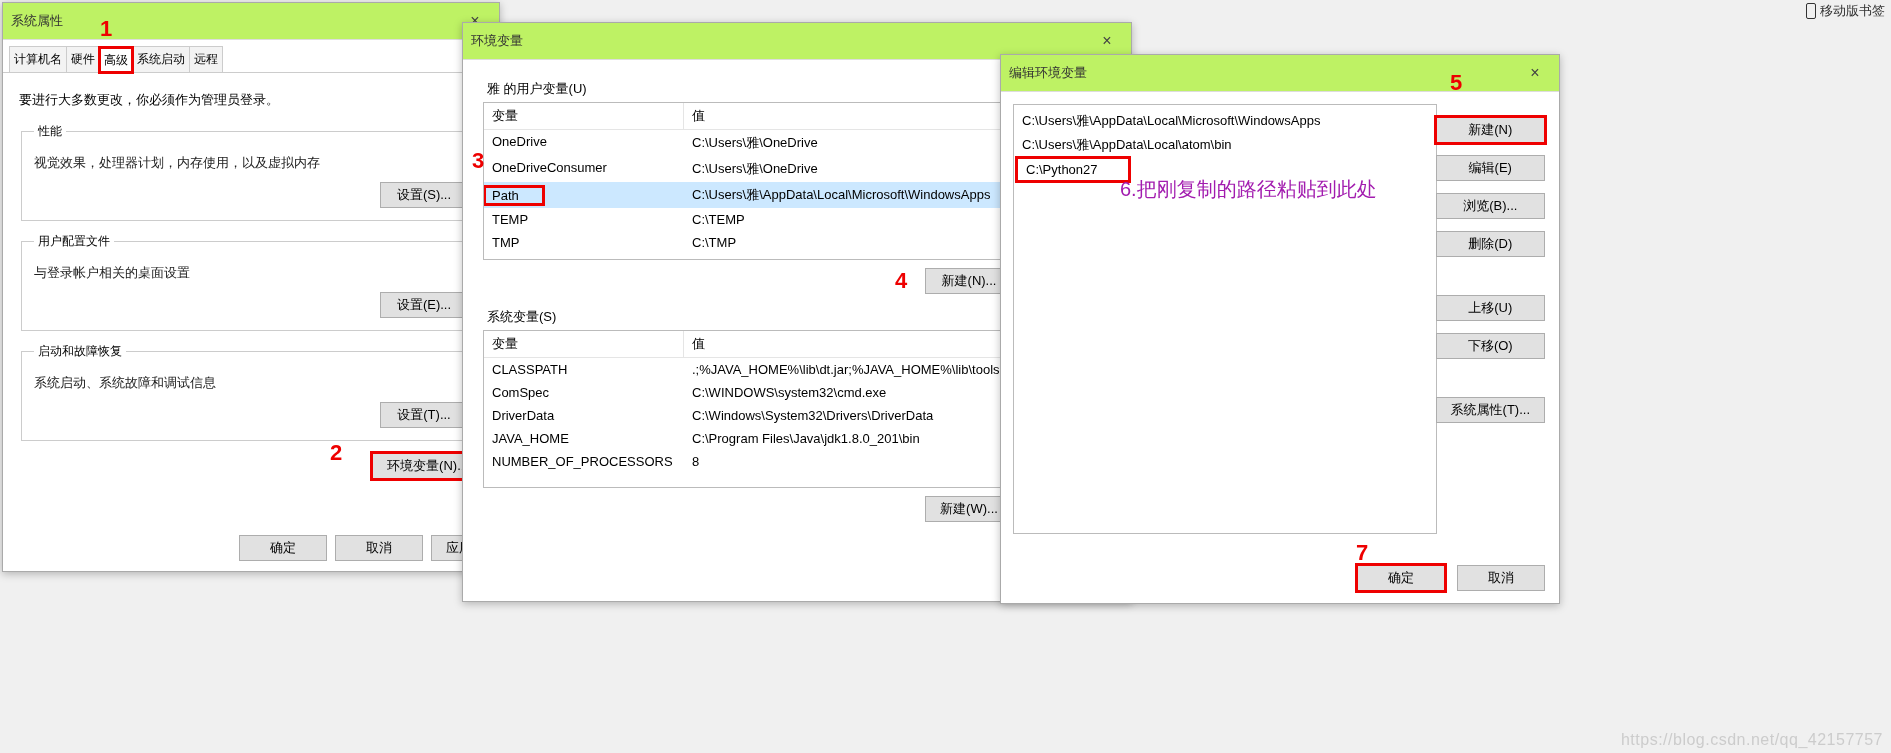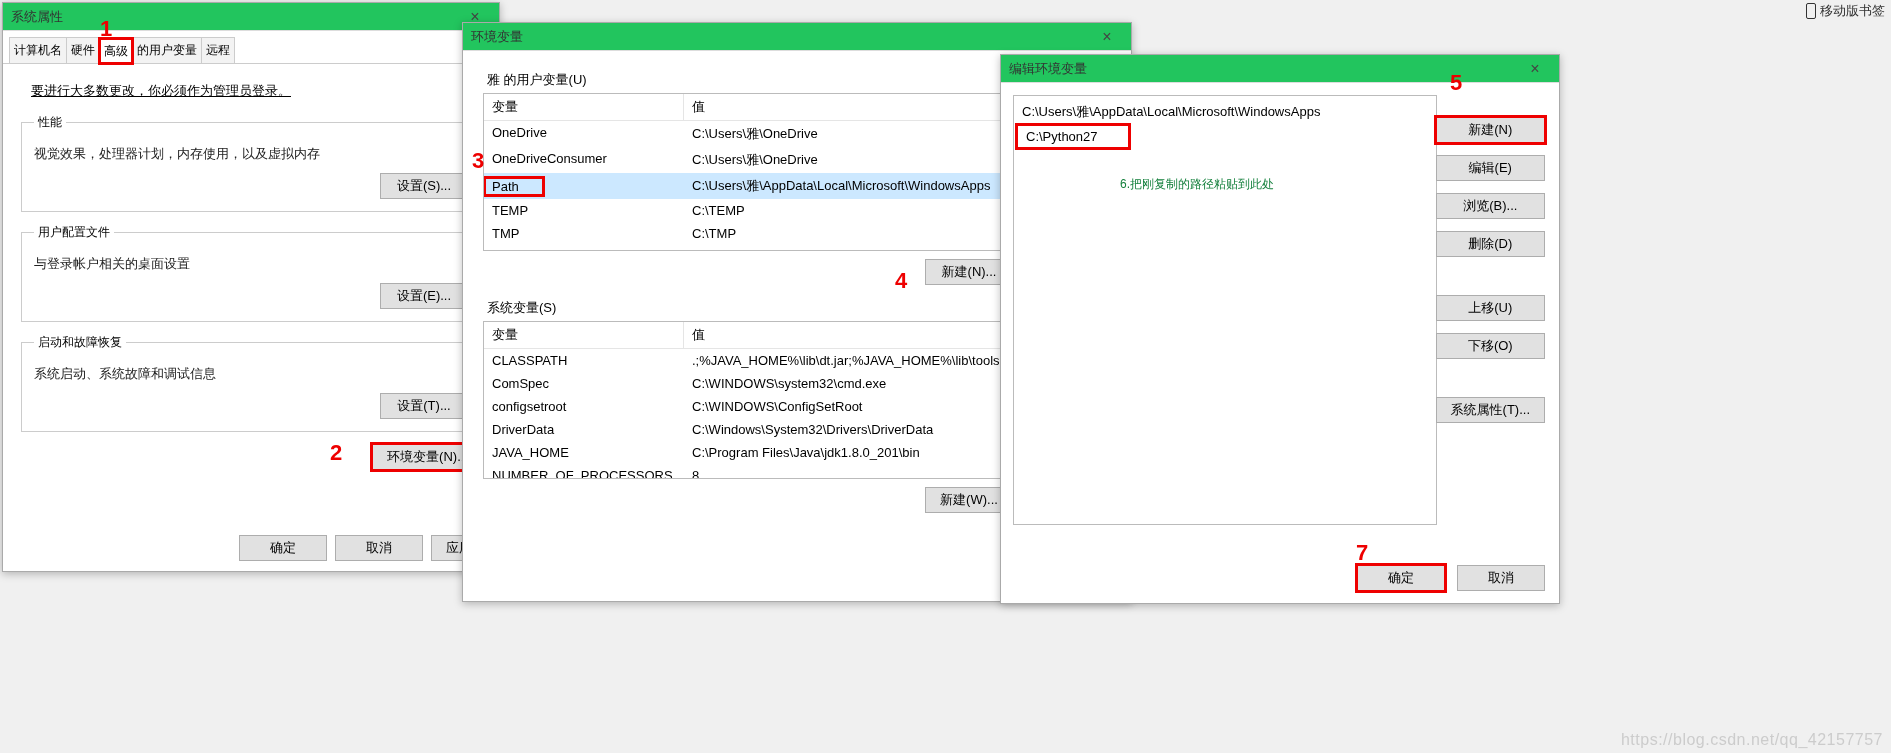--- a/index.html
+++ b/index.html
@@ -1,29 +1,29 @@
 <!DOCTYPE html>
 <html><head>
 <meta charset="utf-8">
 <style>
   * { box-sizing: border-box; font-family: "Microsoft YaHei", "Segoe UI", sans-serif; font-size: 13px; }
   body { margin:0; padding:0; background:#f0f0f0; width:1891px; height:753px; position:relative; overflow:hidden; }
 
   .window { position:absolute; background:#fff; border:1px solid #aaa; box-shadow:0 2px 8px rgba(0,0,0,.25); }
-  .titlebar { display:flex; align-items:center; justify-content:space-between; height:28px; padding:0 4px 0 8px; background:#22c55e; border-bottom:1px solid #ddd; font-size:12px; color:#333;gap:20px; }
+  .titlebar { display:flex; align-items:center; justify-content:space-between; height:37px; padding:0 4px 0 8px; background:#bef264; border-bottom:1px solid #ddd; font-size:12px; color:#333;gap:20px; }
   .close-x { width:40px; text-align:center; color:#444; font-size:16px; line-height:28px; }
 
   
   #sysprops { left:2px; top:2px; width:498px; height:570px; }
   .tabs { display:flex; border-bottom:1px solid #ccc; padding:6px 6px 0 6px; gap:0; }
   .tab { padding:4px 4px; border:1px solid #ccc; border-bottom:none; background:#f3f3f3; margin-right:-1px; font-size:12px; }
   .tab.active { background:#fff; position:relative; top:1px; }
   .tab.hl { outline:3px solid #e00; outline-offset:-2px; }
   .body { padding:12px 16px; }
-  .note { margin:6px 12px 14px;text-decoration:underline; }
+  .note { margin:6px 0 14px; }
   fieldset.grp { border:1px solid #ccc; padding:10px 12px 12px 12px; margin-bottom:12px; position:relative; }
   fieldset.grp > legend { font-size:12px; padding:0 4px; }
   .grp-desc { margin:4px 0 10px; color:#222; }
   .right-btns { text-align:right; }
   .btn { display:inline-block; min-width:88px; height:26px; padding:0 14px; background:#e1e1e1; border:1px solid #adadad; text-align:center; line-height:24px; cursor:default; }
   .hl-red { outline:3px solid #e00; outline-offset:-1px; }
   .footer-btns { position:absolute; bottom:10px; right:12px; display:flex; gap:8px; }
 
   
   #envvars { left:462px; top:22px; width:670px; height:580px; }
@@ -43,21 +43,21 @@
   .pathlist { border:1px solid #bbb; margin:12px; height:430px; background:#fff; padding:4px 0; }
   .path-item { padding:3px 8px; }
   .path-item.editing { outline:1px dashed #666; margin:0 4px; }
   .side-btns { position:absolute; right:14px; top:62px; display:flex; flex-direction:column; gap:12px; }
   .side-btns .gap { height:14px; }
   .footer2 { position:absolute; bottom:12px; right:14px; display:flex; gap:12px; }
   .btn.primary { border-color:#0078d7; }
 
   
   .ann { position:absolute; color:#e00; font-weight:700; font-size:22px; pointer-events:none; }
-  .ann-note { position:absolute; color:#15803d; font-size:12px; pointer-events:none; }
+  .ann-note { position:absolute; color:#a21caf; font-size:20px; pointer-events:none; }
   .topright { position:absolute; right:6px; top:2px; font-size:12px; color:#333; display:flex; align-items:center; gap:4px; }
   .phone-icon { width:10px; height:16px; border:1px solid #333; border-radius:2px; display:inline-block; }
   .watermark{position:absolute;right:8px;bottom:4px;color:#ccc;font-size:16px;letter-spacing:.5px;}
 </style>
 </head>
 <body>
 
 <div class="topright">
   <span class="phone-icon"></span>
   <span>移动版书签</span>
@@ -65,21 +65,21 @@
 
 <div id="sysprops" class="window">
   <div class="titlebar">
     <span>系统属性</span>
     <span class="close-x">×</span>
   </div>
   <div class="tabs">
     <div class="tab">计算机名</div>
     <div class="tab">硬件</div>
     <div class="tab active hl">高级</div>
-    <div class="tab">的用户变量</div>
+    <div class="tab">系统启动</div>
     <div class="tab">远程</div>
   </div>
   <div class="body">
     <div class="note">要进行大多数更改，你必须作为管理员登录。</div>
 
     <fieldset class="grp">
       <legend>性能</legend>
       <div class="grp-desc">视觉效果，处理器计划，内存使用，以及虚拟内存</div>
       <div class="right-btns"><span class="btn">设置(S)...</span></div>
     </fieldset>
@@ -157,24 +157,20 @@
       <div id="sys-rows">
           <div class="lv-row">
             <div class="col1">CLASSPATH</div>
             <div class="col2">.;%JAVA_HOME%\lib\dt.jar;%JAVA_HOME%\lib\tools</div>
           </div>
           <div class="lv-row">
             <div class="col1">ComSpec</div>
             <div class="col2">C:\WINDOWS\system32\cmd.exe</div>
           </div>
           <div class="lv-row">
-            <div class="col1">configsetroot</div>
-            <div class="col2">C:\WINDOWS\ConfigSetRoot</div>
-          </div>
-          <div class="lv-row">
             <div class="col1">DriverData</div>
             <div class="col2">C:\Windows\System32\Drivers\DriverData</div>
           </div>
           <div class="lv-row">
             <div class="col1">JAVA_HOME</div>
             <div class="col2">C:\Program Files\Java\jdk1.8.0_201\bin</div>
           </div>
           <div class="lv-row">
             <div class="col1">NUMBER_OF_PROCESSORS</div>
             <div class="col2">8</div>
@@ -190,20 +186,21 @@
 
 <div id="editenv" class="window">
   <div class="titlebar">
     <span>编辑环境变量</span>
     <span class="close-x">×</span>
   </div>
   <div style="display:flex;">
     <div style="flex:1;">
       <div class="pathlist" id="pathlist">
           <div class="path-item">C:\Users\雅\AppData\Local\Microsoft\WindowsApps</div>
+          <div class="path-item">C:\Users\雅\AppData\Local\atom\bin</div>
           <div class="path-item editing" style="outline: rgb(238, 0, 0) solid 3px; width: 110px; margin: 2px 4px;">C:\Python27</div>
         </div>
     </div>
     <div style="width:110px;"></div>
   </div>
   <div class="side-btns">
     <span class="btn hl-red"><span>新建(N)</span></span>
     <span class="btn">编辑(E)</span>
     <span class="btn">浏览(B)...</span>
     <span class="btn">删除(D)</span>

